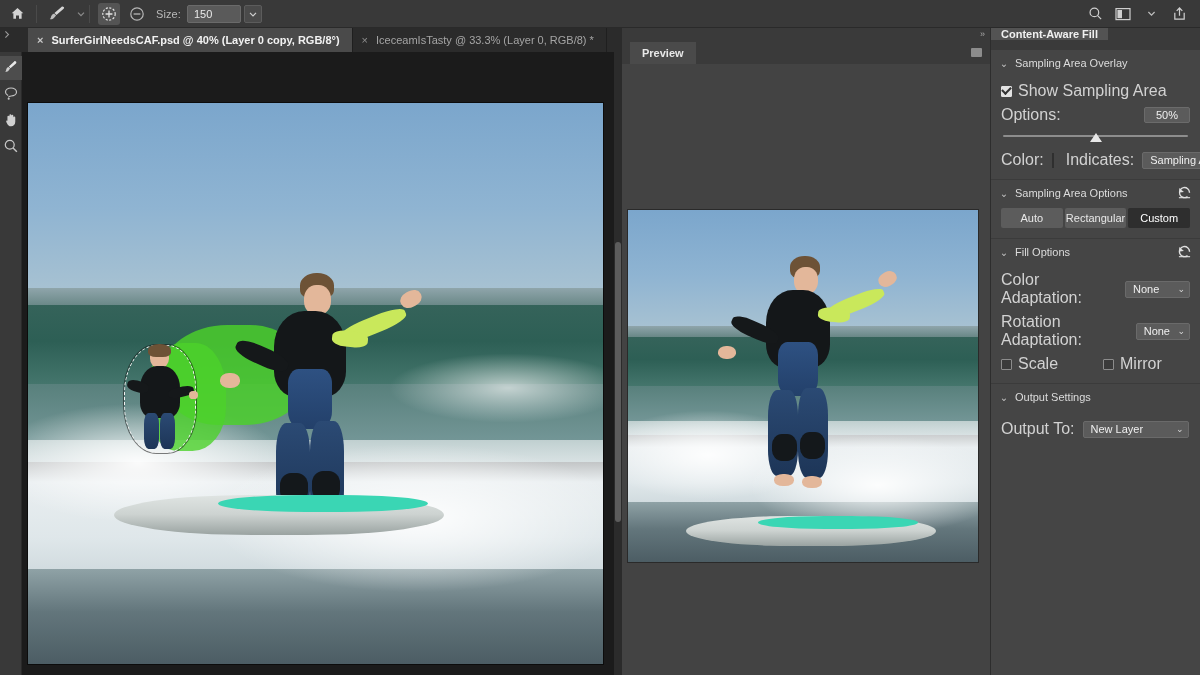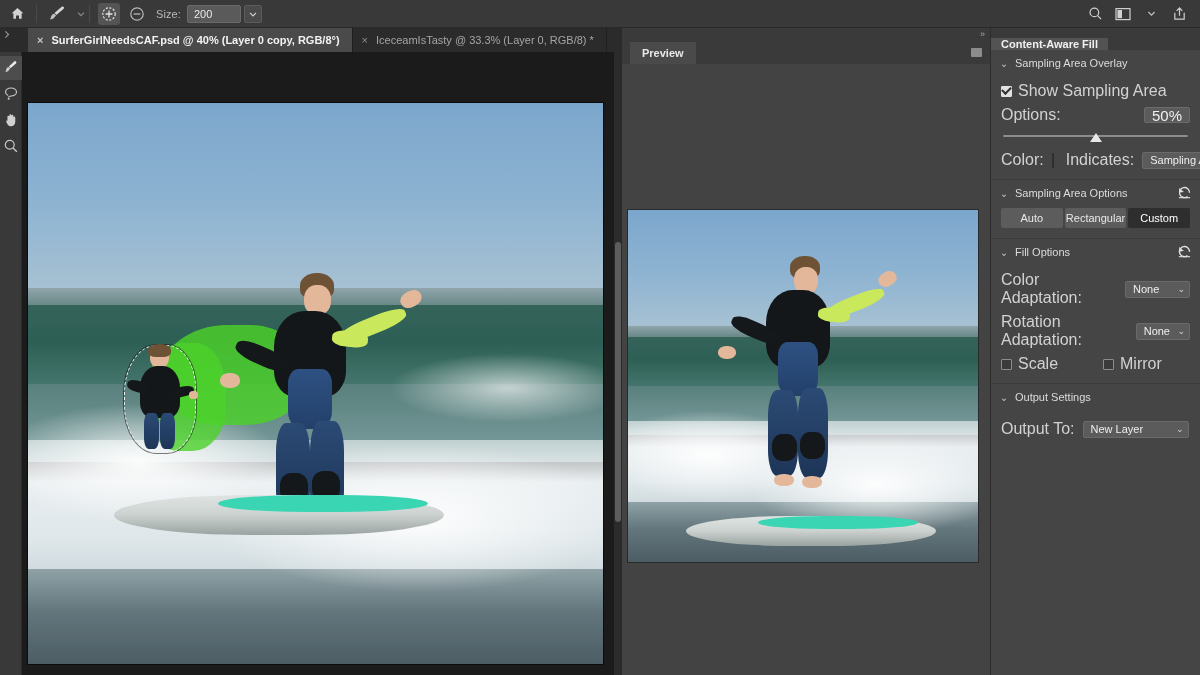--- a/index.html
+++ b/index.html
@@ -109,21 +109,21 @@
   .preview-img {
     position: absolute; left: 6px; top: 146px; width: 350px; height: 352px;
     overflow: hidden; box-shadow: 0 0 0 1px #2a2a2a;
   }
 
   
   .cafpanel {
     position: absolute; right: 0; top: 28px; width: 210px; bottom: 0;
     background: #454545; border-left: 1px solid #2d2d2d;
   }
-  .caf-tabrow { height: 22px; background: #3a3a3a; display: flex; align-items: flex-end; }
+  .caf-tabrow { height: 22px; background: #3a3a3a; display: flex; align-items: flex-start; }
   .caf-tab {
     background: #535353; color: #f0f0f0; font-size: 11px; font-weight: bold;
     display: flex; align-items: center; padding: 0 10px;
   }
   .section { border-bottom: 1px solid #3b3b3b; padding: 0 0 10px 0; position: relative; }
   .sec-head {
     display: flex; align-items: center; height: 26px; padding-left: 6px; position: relative;
   }
   .chev { width: 14px; color: #c2c2c2; font-size: 10px; display: flex; justify-content: center; }
   .sec-title { color: #dcdcdc; font-size: 11px; margin-left: 4px; }
@@ -135,21 +135,21 @@
     background: #3b3b3b; margin-right: 6px; display: inline-flex;
     align-items: center; justify-content: center; flex: none;
   }
   .cbox.on { background: #e3e3e3; border-color: #e3e3e3; }
   .cbox.on::after {
     content: ""; width: 7px; height: 4px; border-left: 2px solid #333; border-bottom: 2px solid #333;
     transform: rotate(-45deg) translate(1px, -1px);
   }
   .valbox {
     margin-left: auto; width: 46px; height: 16px; background: #5b5b5b;
-    border: 1px solid #6b6b6b; border-radius: 2px; color: #efefef; font-size: 15px;
+    border: 1px solid #6b6b6b; border-radius: 2px; color: #efefef; font-size: 11px;
     display: flex; align-items: center; justify-content: center;
   }
   .slider { position: relative; margin: 9px 12px 0 12px; height: 12px; }
   .slider .track { position: absolute; left: 0; right: 0; top: 2px; height: 2px; background: #8d8d8d; border-radius: 1px; }
   .slider .knob {
     position: absolute; left: 50%; top: 0; width: 0; height: 0; transform: translateX(-50%);
     border-left: 6px solid transparent; border-right: 6px solid transparent; border-bottom: 9px solid #e8e8e8;
   }
   .swatch { width: 17px; height: 15px; background: #4dd62b; border: 1px solid #2f2f2f; margin-left: 8px; }
   .select {
@@ -239,21 +239,21 @@
       </svg>
     </div>
     <div class="brushmode">
       <svg width="16" height="16" viewBox="0 0 16 16">
         <circle cx="8" cy="8" r="6.2" fill="none" stroke="#b7b7b7" stroke-width="1.2"></circle>
         <path d="M4.6 8 H11.4" stroke="#b7b7b7" stroke-width="1.3"></path>
       </svg>
     </div>
 
     <div class="ob-label">Size:</div>
-    <div class="ob-sizefield">200</div>
+    <div class="ob-sizefield">150</div>
     <div class="ob-sizedrop">
       <svg width="8" height="8" viewBox="0 0 8 8">
           <path d="M1 2.8 L4 5.8 L7 2.8" stroke="#d0d0d0" stroke-width="1.2" fill="none"></path>
         </svg>
     </div>
 
     <div class="ob-right">
       <div class="ob-ricon">
         <svg width="15" height="15" viewBox="0 0 16 16">
           <circle cx="6.8" cy="6.8" r="4.6" fill="none" stroke="#cfcfcf" stroke-width="1.3"></circle>

